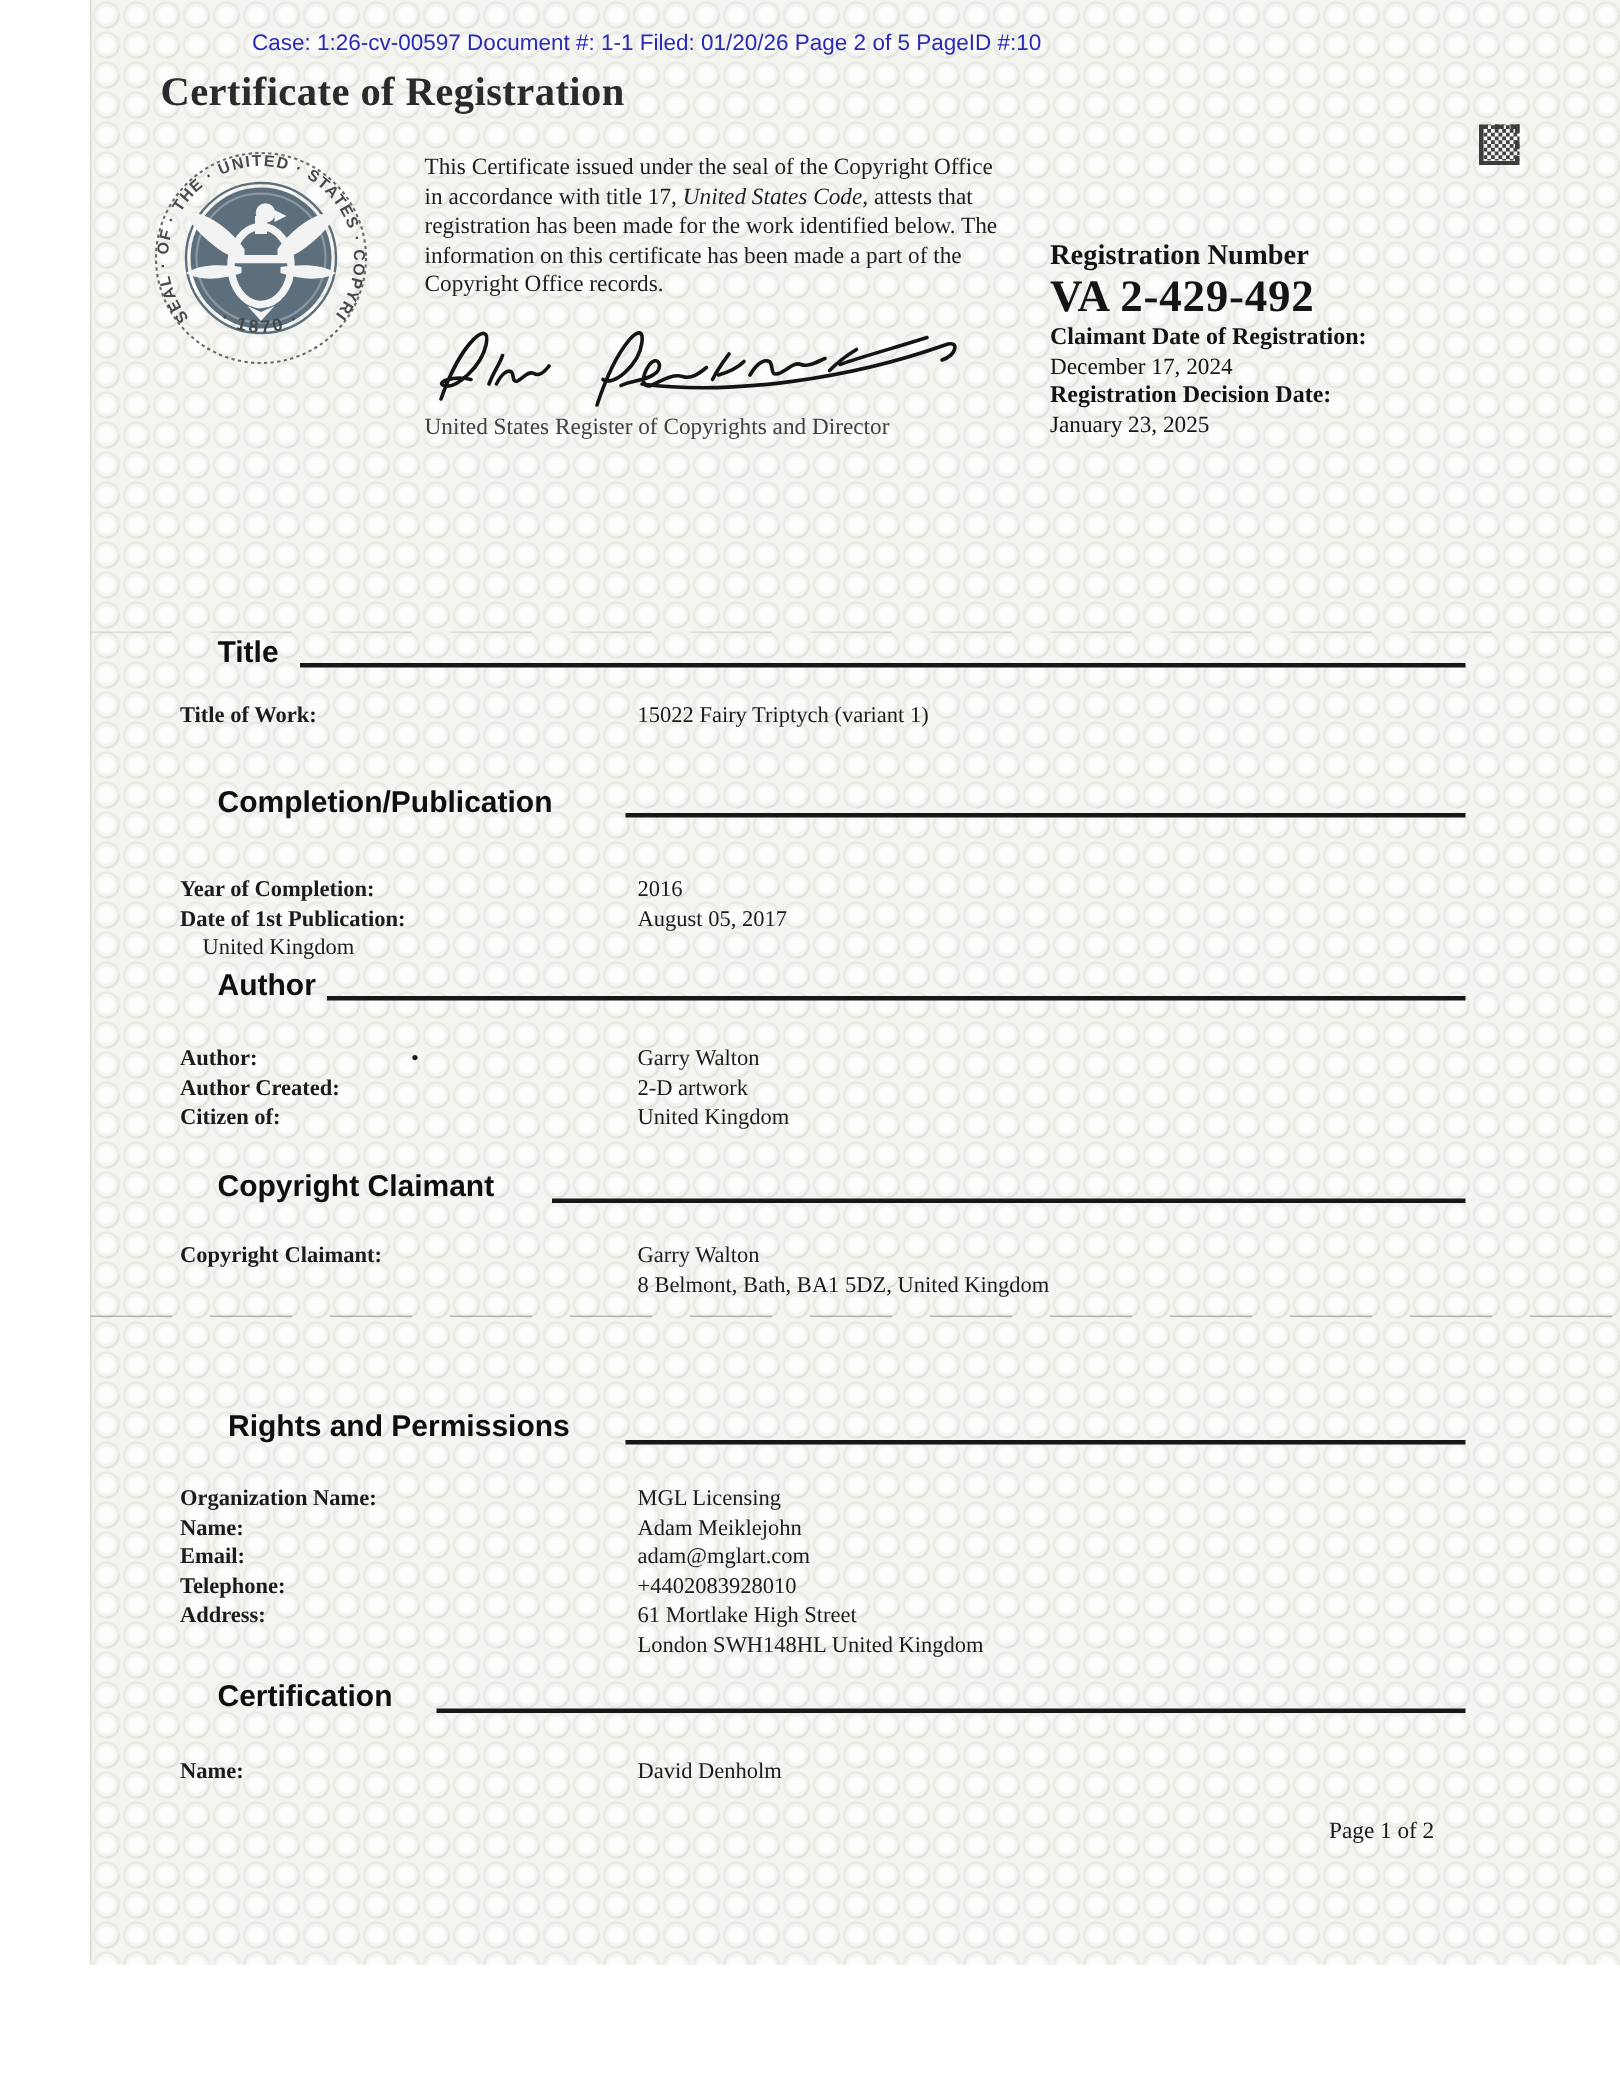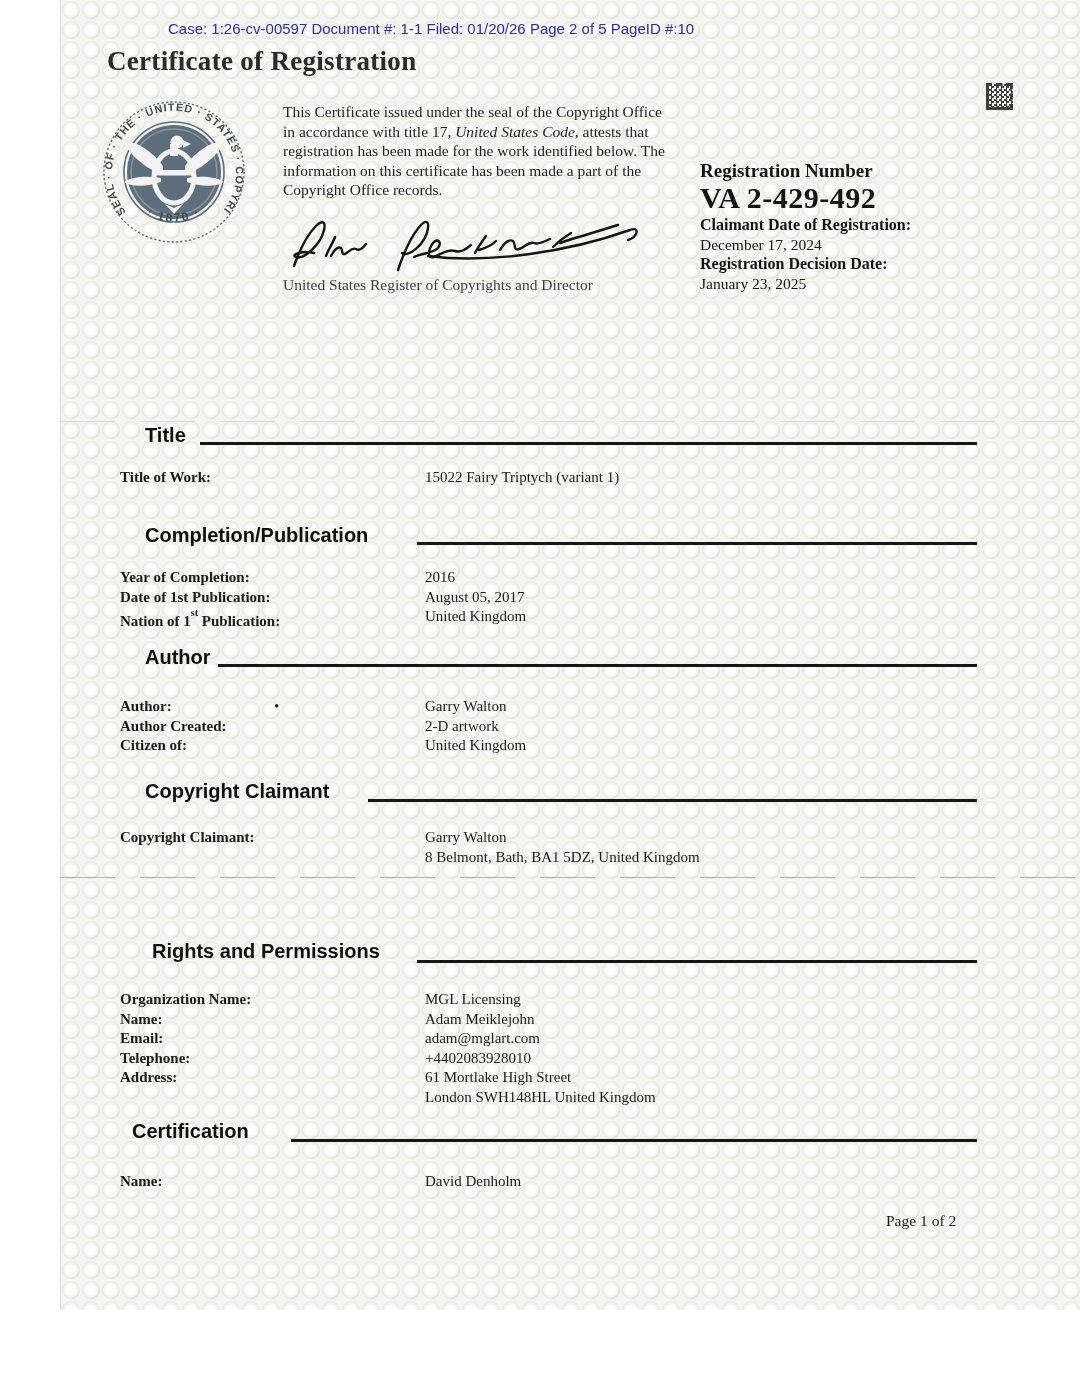--- a/index.html
+++ b/index.html
@@ -124,31 +124,30 @@
   <div class="abs rule" style="left:200px;top:442px;width:777px;"></div>
   <div class="abs rows" style="left:120px;top:468px;">
     <div class="row">
       <span class="lbl">Title of Work:</span>
       <span class="val">15022 Fairy Triptych (variant 1)</span>
     </div>
   </div>
 
   <div class="abs sec-h" style="left:145px;top:524px;">Completion/Publication</div>
   <div class="abs rule" style="left:417px;top:542px;width:560px;"></div>
-  <div class="abs rows" style="left:120px;top:568px;">
+  <div class="abs rows" style="left:120px;top:584px;">
     <div class="row">
       <span class="lbl">Year of Completion:</span>
       <span class="val">2016</span>
     </div>
     <div class="row">
       <span class="lbl">Date of 1st Publication:</span>
       <span class="val">August 05, 2017</span>
     </div>
     <div class="row">
-      <span class="lbl"><span>Nation of 1</span><sup>st</sup><span> Publication:</span></span>
       <span class="val">United Kingdom</span>
     </div>
   </div>
 
   <div class="abs sec-h" style="left:145px;top:646px;">Author</div>
   <div class="abs rule" style="left:218px;top:664px;width:759px;"></div>
   <div class="abs bullet" style="left:274px;top:698px;">•</div>
   <div class="abs rows" style="left:120px;top:697px;">
     <div class="row">
       <span class="lbl">Author:</span>
@@ -199,21 +198,21 @@
     <div class="row">
       <span class="lbl">Address:</span>
       <span class="val">61 Mortlake High Street</span>
     </div>
     <div class="row">
       <span class="lbl"></span>
       <span class="val">London SWH148HL United Kingdom</span>
     </div>
   </div>
 
-  <div class="abs sec-h" style="left:132px;top:1120px;">Certification</div>
+  <div class="abs sec-h" style="left:145px;top:1120px;">Certification</div>
   <div class="abs rule" style="left:291px;top:1139px;width:686px;"></div>
   <div class="abs rows" style="left:120px;top:1172px;">
     <div class="row">
       <span class="lbl">Name:</span>
       <span class="val">David Denholm</span>
     </div>
   </div>
 
   <div class="abs footer-page" style="left:886px;top:1212px;">Page 1 of 2</div>
 </div>

